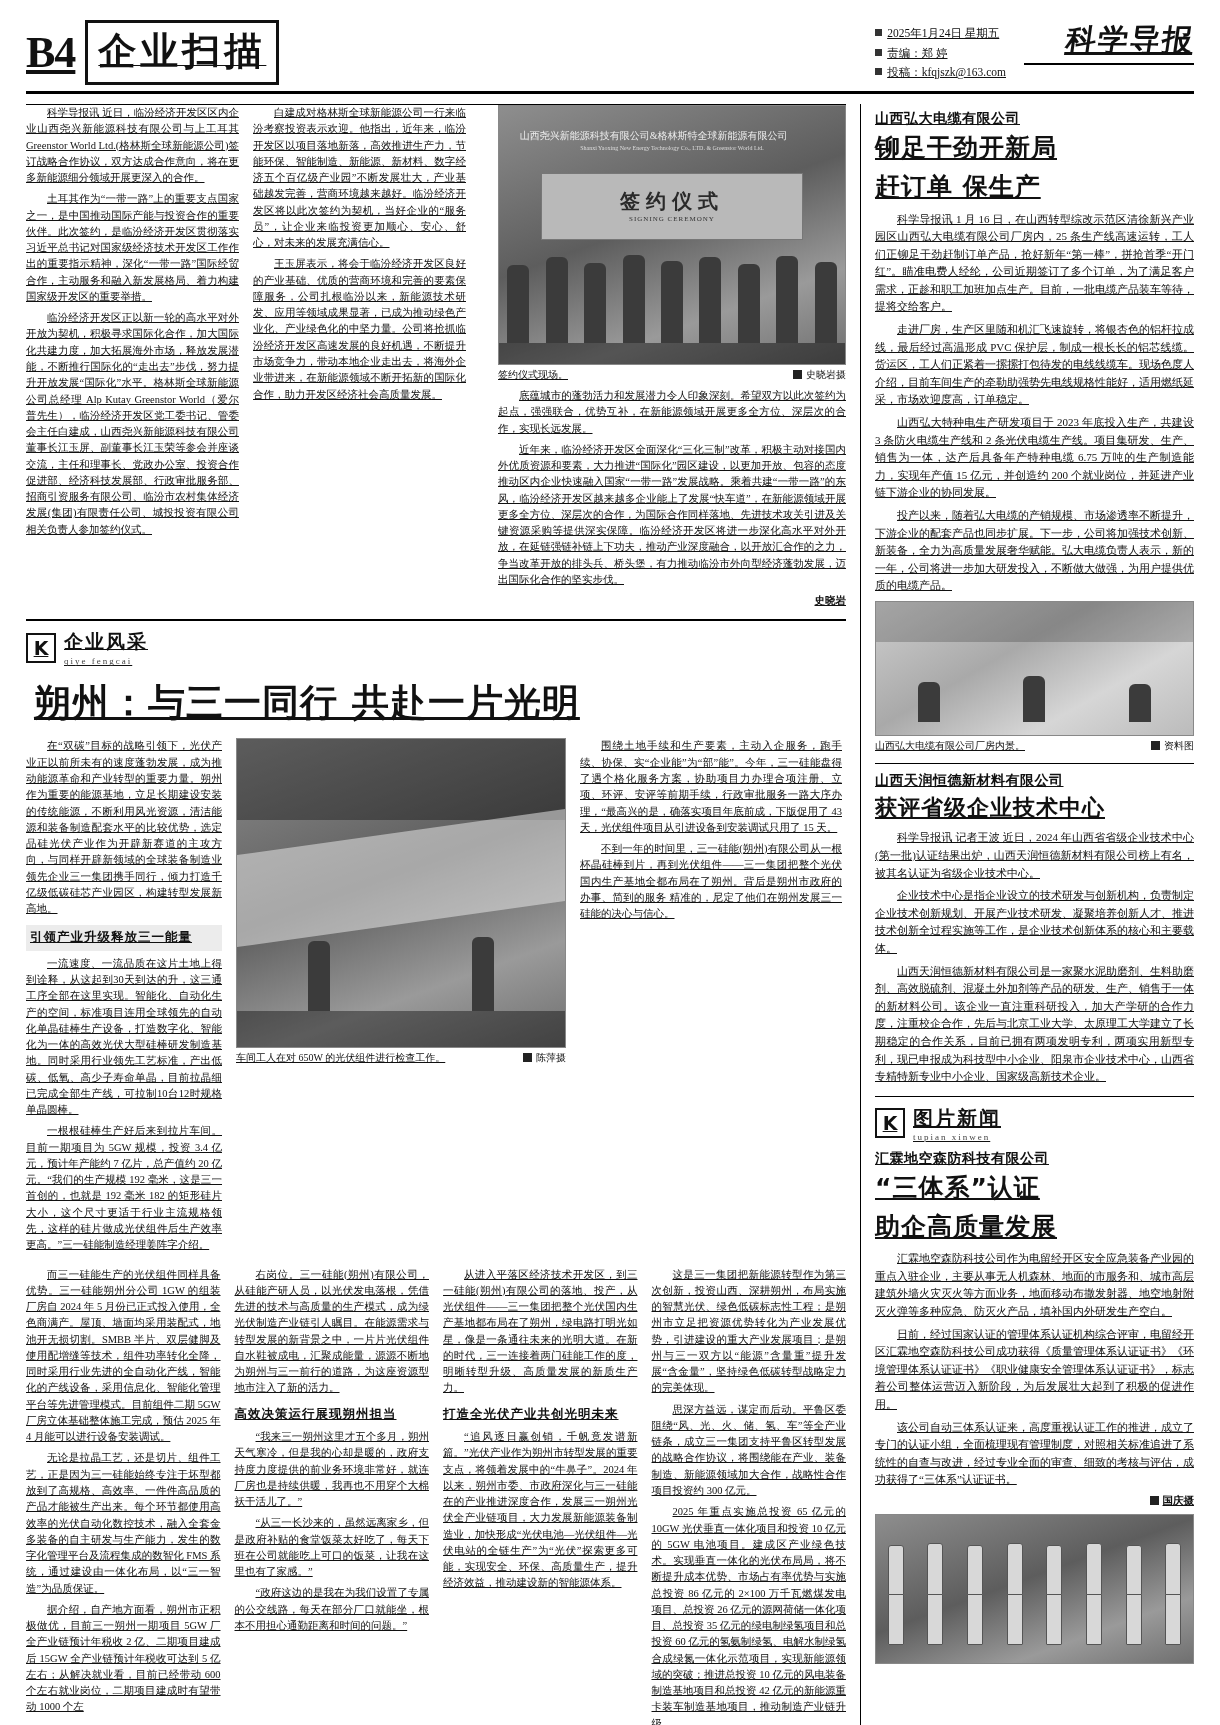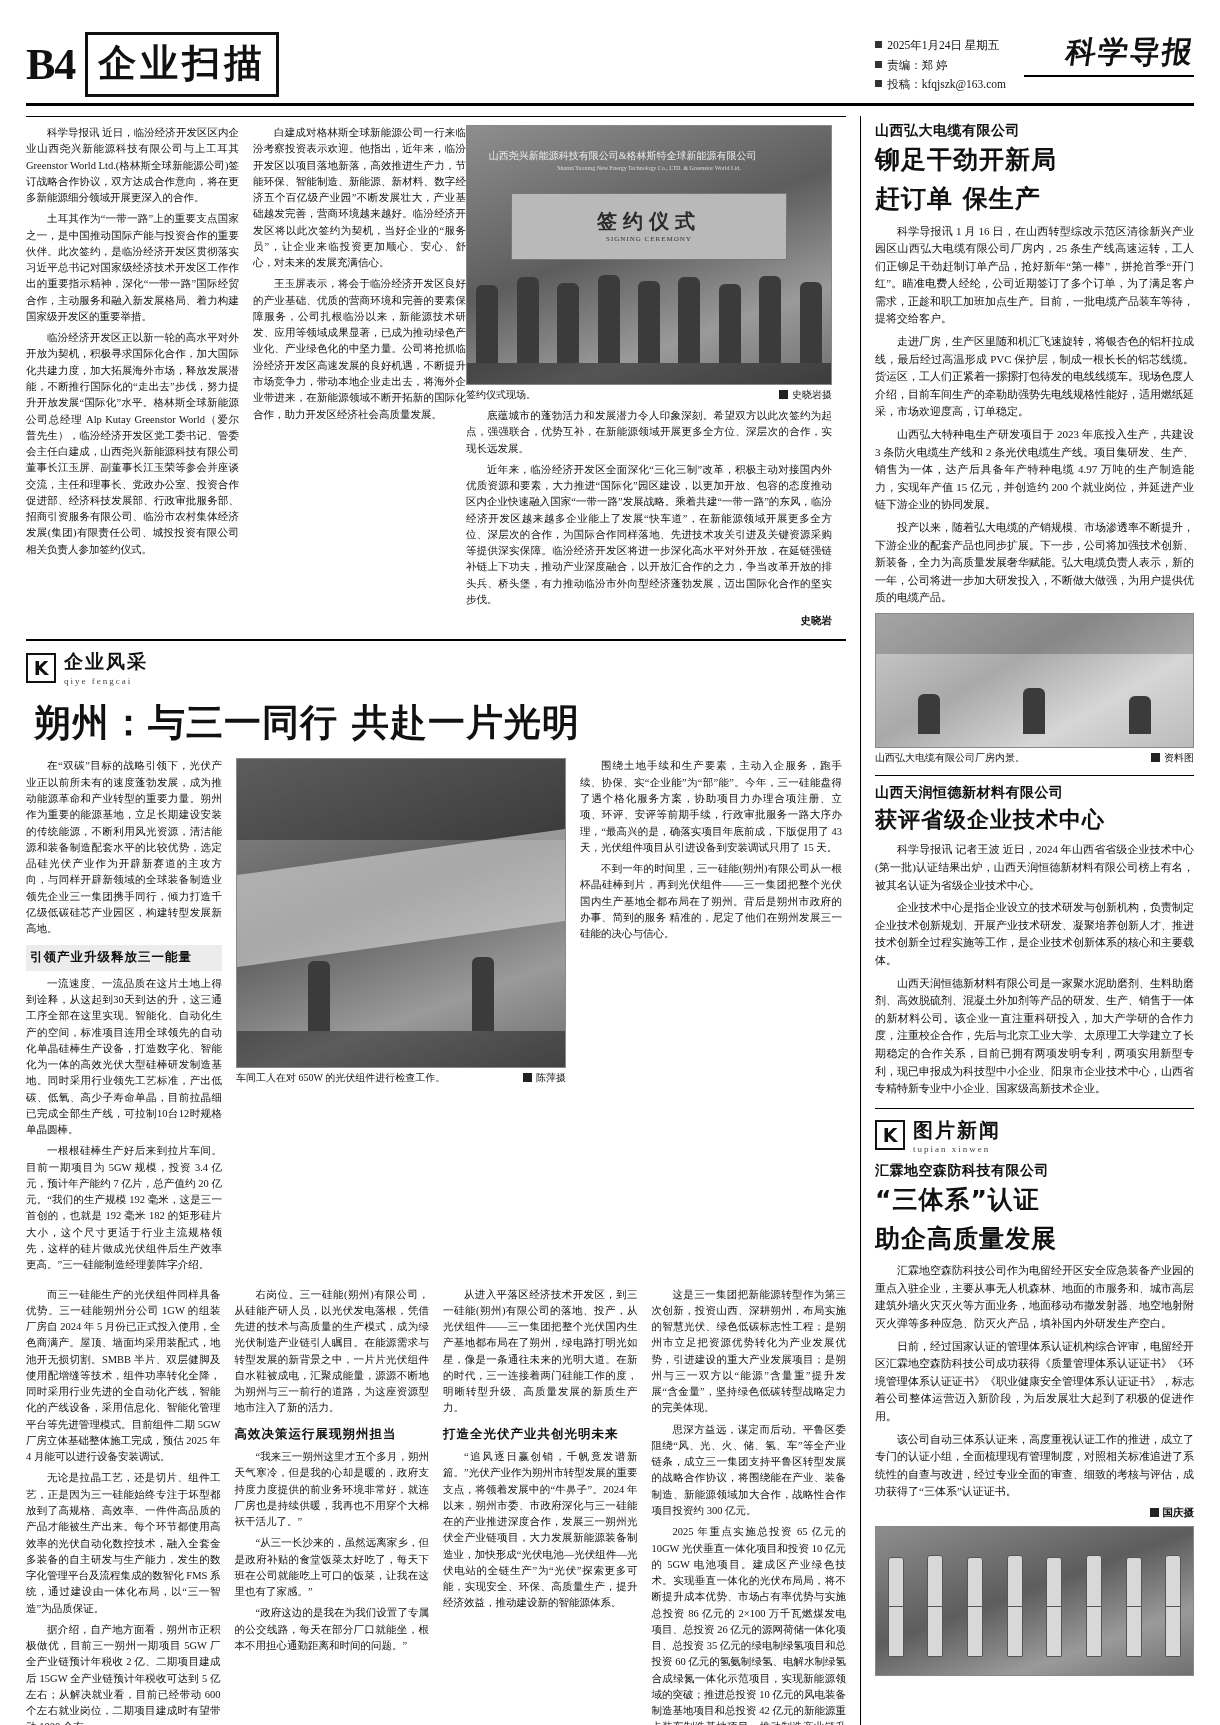--- a/index.html
+++ b/index.html
@@ -5,21 +5,21 @@
   * { box-sizing: border-box; }
   html, body { margin:0; padding:0; }
   body {
     width:1220px; height:1725px;
     background:#ffffff;
     font-family:"Liberation Serif", "DejaVu Serif", serif;
     color:#111;
     position:relative;
     overflow:hidden;
   }
-  .page { width:1220px; height:1450px; position:relative; padding:32px 26px 10px 26px; }
+  .page { width:1220px; height:1450px; position:relative; padding:20px 26px 10px 26px;text-decoration:underline; }
 
   
   .masthead { display:flex; align-items:flex-start; border-bottom:3px solid #000; padding-bottom:6px; }
   .mh-left { display:flex; align-items:center; gap:10px; }
   .folio { font-size:44px; font-weight:bold; font-family:"Liberation Serif",serif; letter-spacing:-1px; line-height:1; }
   .section-box { border:3px solid #111; padding:3px 10px 5px 10px; }
   .section-box span { font-size:38px; font-weight:bold; letter-spacing:4px; font-family:"DejaVu Sans","Liberation Sans",sans-serif; }
   .mh-right { margin-left:auto; text-align:right; display:flex; align-items:flex-start; gap:18px; }
   .mh-meta { font-size:11.5px; line-height:1.7; text-align:left; padding-top:4px; }
   .mh-meta div { white-space:nowrap; }
@@ -106,21 +106,21 @@
       </div>
     </div>
   </div>
 
   <div class="body-wrap">
 
     <div class="left-zone">
 
       <div class="rule-thin"></div>
 
-      <div style="display:flex; gap:0; margin-top:8px;">
+      <div style="display:flex; gap:32px; ">
 
         <div style="width:440px; display:flex; gap:14px;">
           <div style="width:213px; font-size:10.5px; line-height:1.55; text-align:justify;">
             <p class="tx">科学导报讯 近日，临汾经济开发区区内企业山西尧兴新能源科技有限公司与上工耳其Greenstor World Ltd.(格林斯全球新能源公司)签订战略合作协议，双方达成合作意向，将在更多新能源细分领域开展更深入的合作。</p>
             <p class="tx">土耳其作为“一带一路”上的重要支点国家之一，是中国推动国际产能与投资合作的重要伙伴。此次签约，是临汾经济开发区贯彻落实习近平总书记对国家级经济技术开发区工作作出的重要指示精神，深化“一带一路”国际经贸合作，主动服务和融入新发展格局、着力构建国家级开发区的重要举措。</p>
             <p class="tx">临汾经济开发区正以新一轮的高水平对外开放为契机，积极寻求国际化合作，加大国际化共建力度，加大拓展海外市场，释放发展潜能，不断推行国际化的“走出去”步伐，努力提升开放发展“国际化”水平。格林斯全球新能源公司总经理 Alp Kutay Greenstor World（爱尔普先生），临汾经济开发区党工委书记、管委会主任白建成，山西尧兴新能源科技有限公司董事长江玉屏、副董事长江玉荣等参会并座谈交流，主任和理事长、党政办公室、投资合作促进部、经济科技发展部、行政审批服务部、招商引资服务有限公司、临汾市农村集体经济发展(集团)有限责任公司、城投投资有限公司相关负责人参加签约仪式。</p>
           </div>
           <div style="width:213px; font-size:10.5px; line-height:1.55; text-align:justify;">
             <p class="tx">白建成对格林斯全球新能源公司一行来临汾考察投资表示欢迎。他指出，近年来，临汾开发区以项目落地新落，高效推进生产力，节能环保、智能制造、新能源、新材料、数字经济五个百亿级产业园”不断发展壮大，产业基础越发完善，营商环境越来越好。临汾经济开发区将以此次签约为契机，当好企业的“服务员”，让企业来临投资更加顺心、安心、舒心，对未来的发展充满信心。</p>
             <p class="tx">王玉屏表示，将会于临汾经济开发区良好的产业基础、优质的营商环境和完善的要素保障服务，公司扎根临汾以来，新能源技术研发、应用等领域成果显著，已成为推动绿色产业化、产业绿色化的中坚力量。公司将抢抓临汾经济开发区高速发展的良好机遇，不断提升市场竞争力，带动本地企业走出去，将海外企业带进来，在新能源领域不断开拓新的国际化合作，助力开发区经济社会高质量发展。</p>
@@ -232,21 +232,21 @@
 
     <div class="right-zone">
 
       <div>
         <div class="r-company">山西弘大电缆有限公司</div>
         <div class="r-title">铆足干劲开新局</div>
         <div class="r-title">赶订单  保生产</div>
         <div class="r-text">
           <p>科学导报讯 1 月 16 日，在山西转型综改示范区清徐新兴产业园区山西弘大电缆有限公司厂房内，25 条生产线高速运转，工人们正铆足干劲赶制订单产品，抢好新年“第一棒”，拼抢首季“开门红”。瞄准电费人经纶，公司近期签订了多个订单，为了满足客户需求，正趁和职工加班加点生产。目前，一批电缆产品装车等待，提将交给客户。</p>
           <p>走进厂房，生产区里随和机汇飞速旋转，将银杏色的铝杆拉成线，最后经过高温形成 PVC 保护层，制成一根长长的铝芯线缆。货运区，工人们正紧着一摞摞打包待发的电线线缆车。现场色度人介绍，目前车间生产的牵勒助强势先电线规格性能好，适用燃纸延采，市场欢迎度高，订单稳定。</p>
-          <p>山西弘大特种电生产研发项目于 2023 年底投入生产，共建设 3 条防火电缆生产线和 2 条光伏电缆生产线。项目集研发、生产、销售为一体，达产后具备年产特种电缆 4.97 万吨的生产制造能力，实现年产值 15 亿元，并创造约 200 个就业岗位，并延进产业链下游企业的协同发展。</p>
+          <p>山西弘大特种电生产研发项目于 2023 年底投入生产，共建设 3 条防火电缆生产线和 2 条光伏电缆生产线。项目集研发、生产、销售为一体，达产后具备年产特种电缆 6.75 万吨的生产制造能力，实现年产值 15 亿元，并创造约 200 个就业岗位，并延进产业链下游企业的协同发展。</p>
           <p>投产以来，随着弘大电缆的产销规模、市场渗透率不断提升，下游企业的配套产品也同步扩展。下一步，公司将加强技术创新、新装备，全力为高质量发展奢华赋能。弘大电缆负责人表示，新的一年，公司将进一步加大研发投入，不断做大做强，为用户提供优质的电缆产品。</p>
         </div>
         <div class="photo" style="height:135px;margin-top:6px;">
           <div class="ph-dark" style="left:0;right:0;top:0;height:30%;background:rgba(0,0,0,.2);"></div>
           <div class="ph-row" style="bottom:10%;">
             <div class="ph-fig" style="height:40px;"></div>
             <div class="ph-fig" style="height:46px;"></div>
             <div class="ph-fig" style="height:38px;"></div>
           </div>
         </div>

